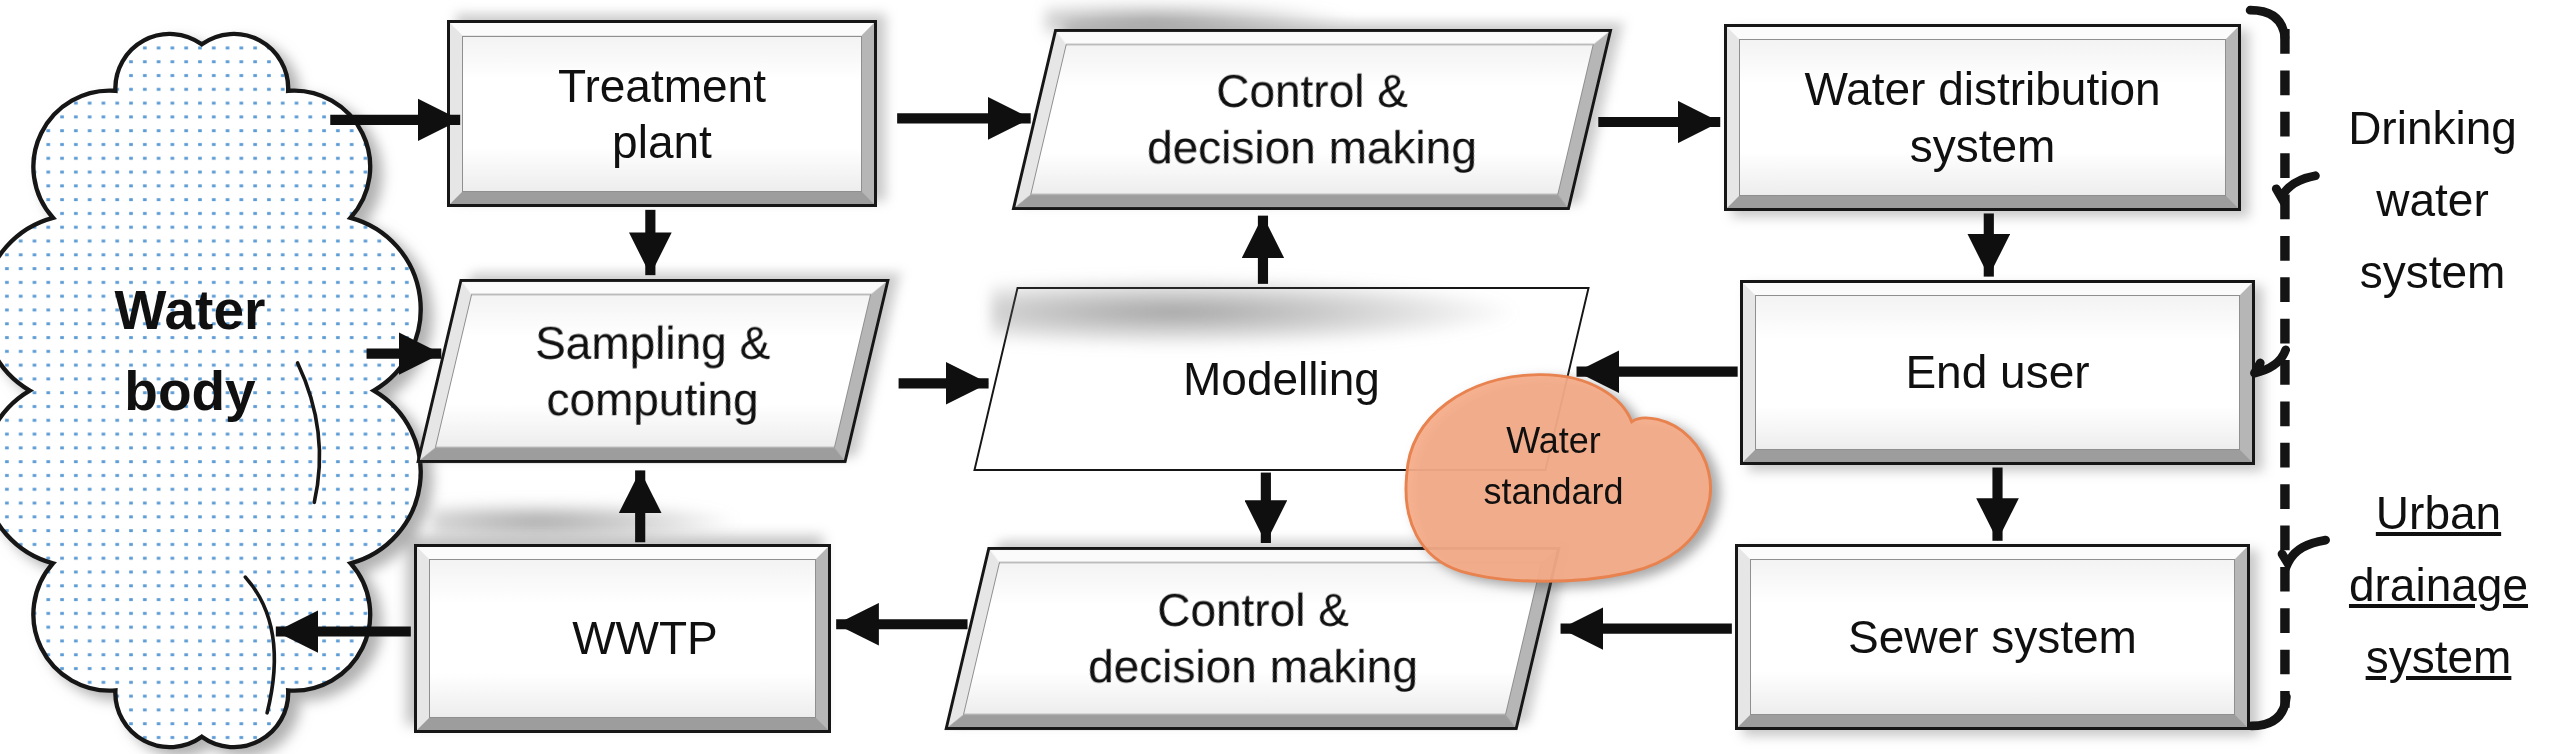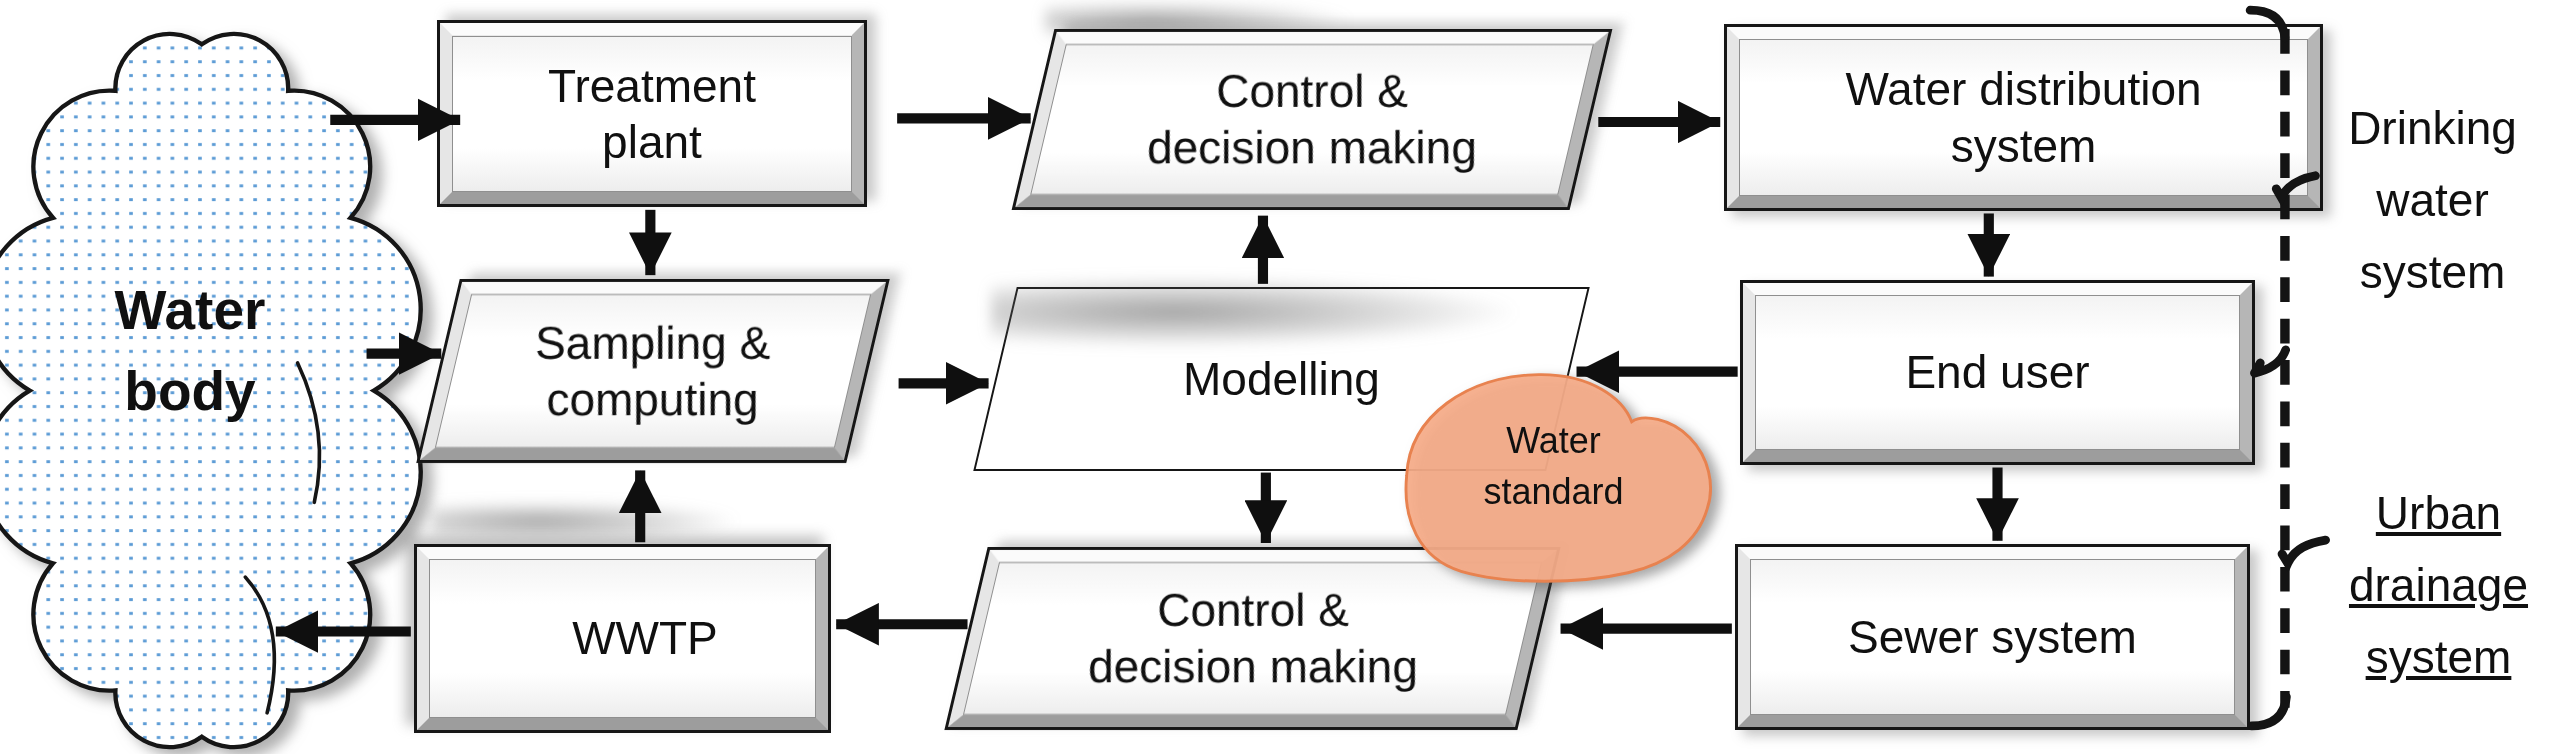--- a/index.html
+++ b/index.html
@@ -71,28 +71,28 @@
          A130,130 0 0 1 73,300 A105,105 0 0 1 159,125 A75,75 0 0 1 278,61 Z" fill="url(#dots)" stroke="#161616" stroke-width="6"></path>
     <path class="crease" d="M410,500 Q455,595 433,692"></path>
     <path class="crease" d="M338,795 Q398,862 368,982"></path>
   </svg>
   <div class="cloud-label">Water
 body</div>
 
   <div class="smudge" style="left:1045px;top:1.5px;width:305px;height:38px;z-index:2;"></div>
   <div class="smudge" style="left:432px;top:502px;width:305px;height:39px;z-index:2;"></div>
 
-  <div class="node shadow-ur" style="left:437px;top:20.3px;width:430px;height:187px;z-index:3;justify-content:center;">
+  <div class="node shadow-ur" style="left:447px;top:20.3px;width:430px;height:187px;z-index:3;justify-content:center;">
     <div class="bevel"></div>
     <div class="inner"></div>
     <div class="label">Treatment
 plant</div>
   </div>
 
-  <div class="node shadow-dr" style="left:1724px;top:24px;width:599px;height:187px;z-index:3;">
+  <div class="node shadow-dr" style="left:1724px;top:24px;width:517px;height:187px;z-index:3;">
     <div class="bevel"></div>
     <div class="inner"></div>
     <div class="label">Water distribution
 system</div>
   </div>
 
   <div class="node shadow-dr" style="left:1735px;top:544px;width:515px;height:186px;z-index:3;">
     <div class="bevel"></div>
     <div class="inner"></div>
     <div class="label">Sewer system</div>

